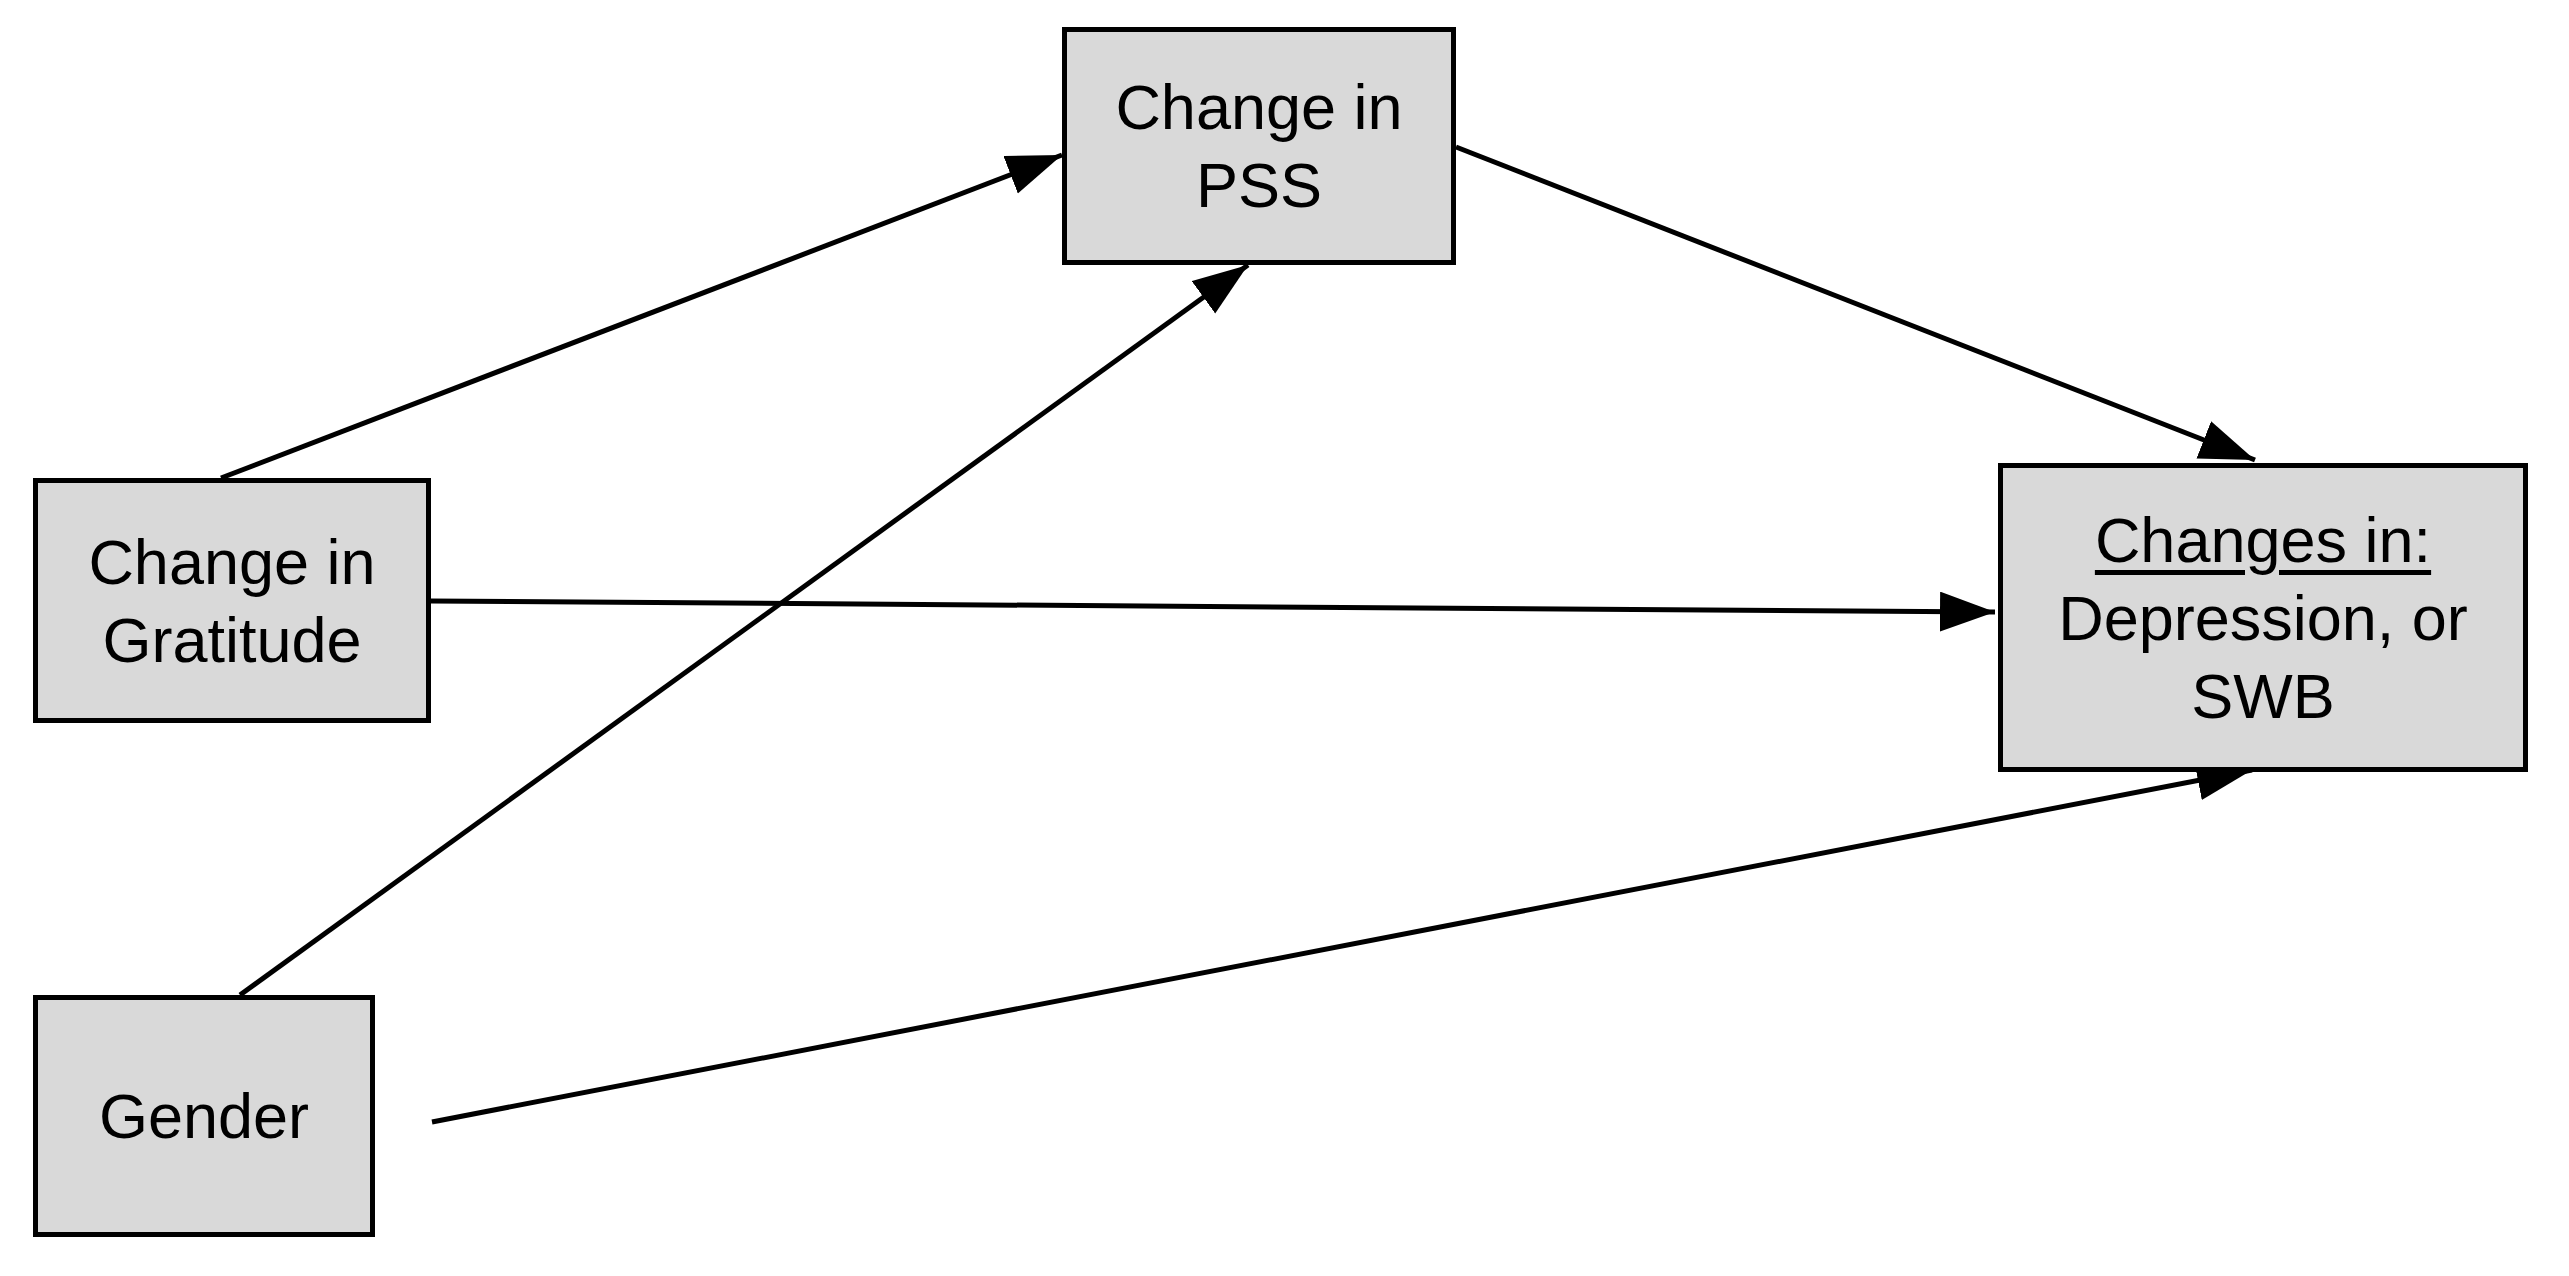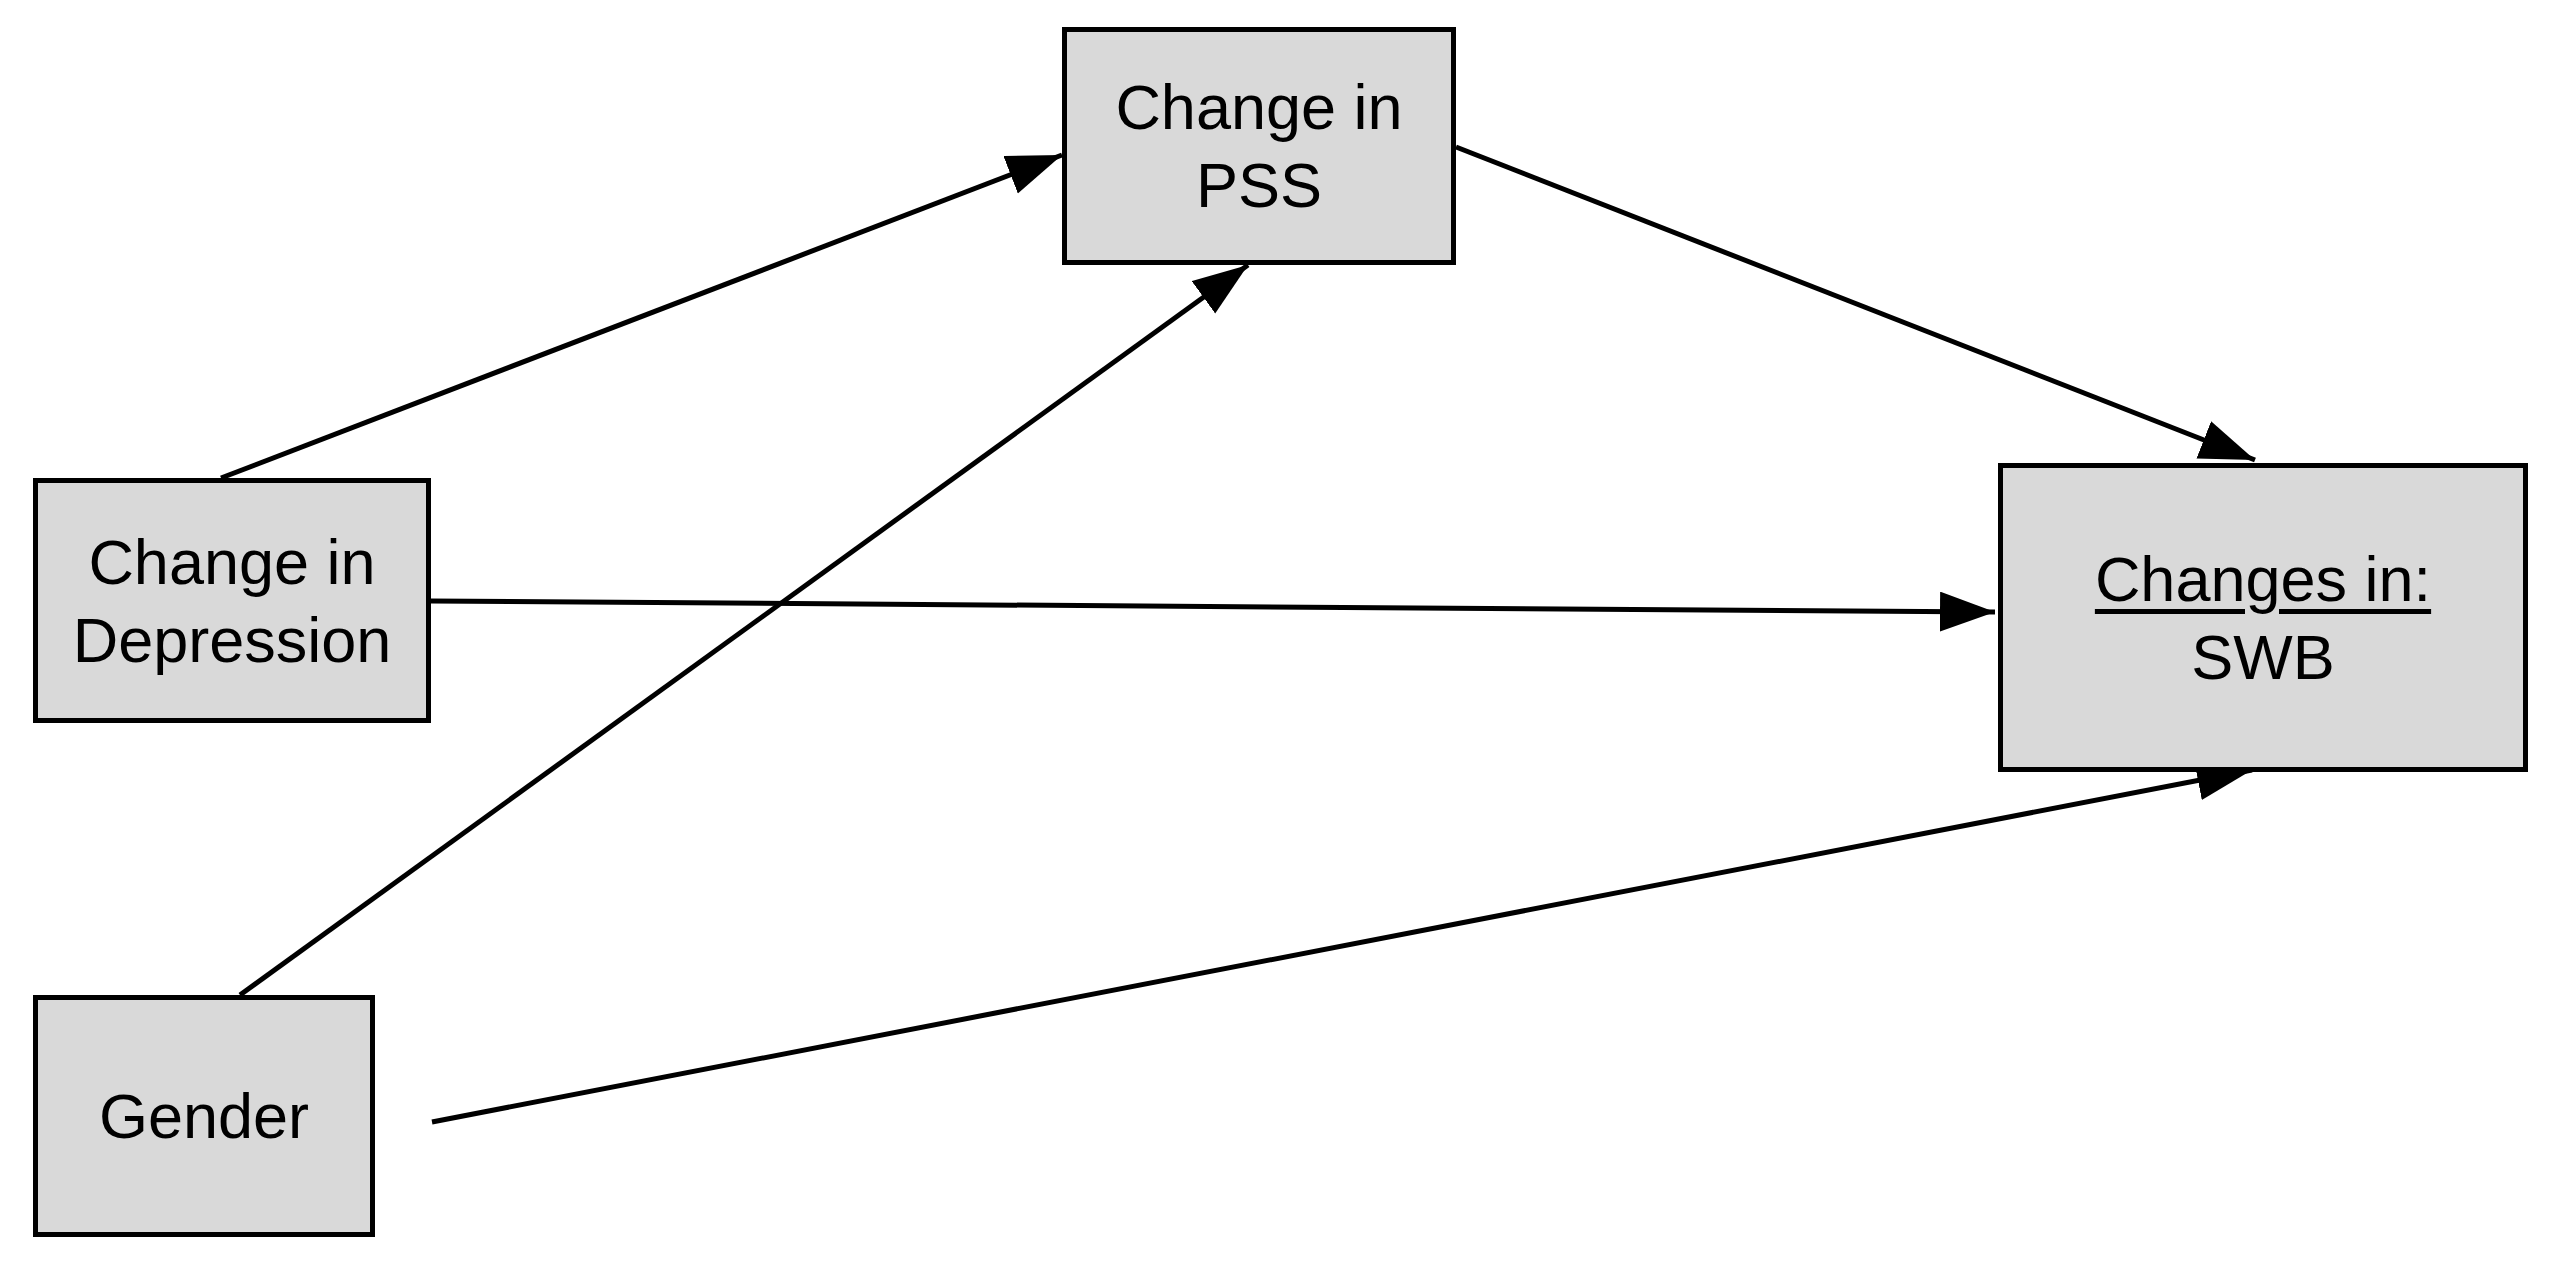--- a/index.html
+++ b/index.html
@@ -81,30 +81,31 @@
   <div class="node" style="left: 1062px; top: 27px; width: 394px; height: 238px;">
     <div class="node-label">
       <span class="line">Change in</span>
       <span class="line">PSS</span>
     </div>
   </div>
 
   <div class="node" style="left: 33px; top: 478px; width: 398px; height: 245px;">
     <div class="node-label">
       <span class="line">Change in</span>
-      <span class="line">Depression</span>
+      <span class="line">Gratitude</span>
     </div>
   </div>
 
   <div class="node" style="left: 33px; top: 995px; width: 342px; height: 242px;">
     <div class="node-label">
       <span class="line">Gender</span>
     </div>
   </div>
 
   <div class="node" style="left: 1998px; top: 463px; width: 530px; height: 309px;">
     <div class="node-label">
       <span class="line underlined">Changes in:</span>
+      <span class="line">Depression, or</span>
       <span class="line">SWB</span>
     </div>
   </div>
 
 </div>
 
 </body></html>

